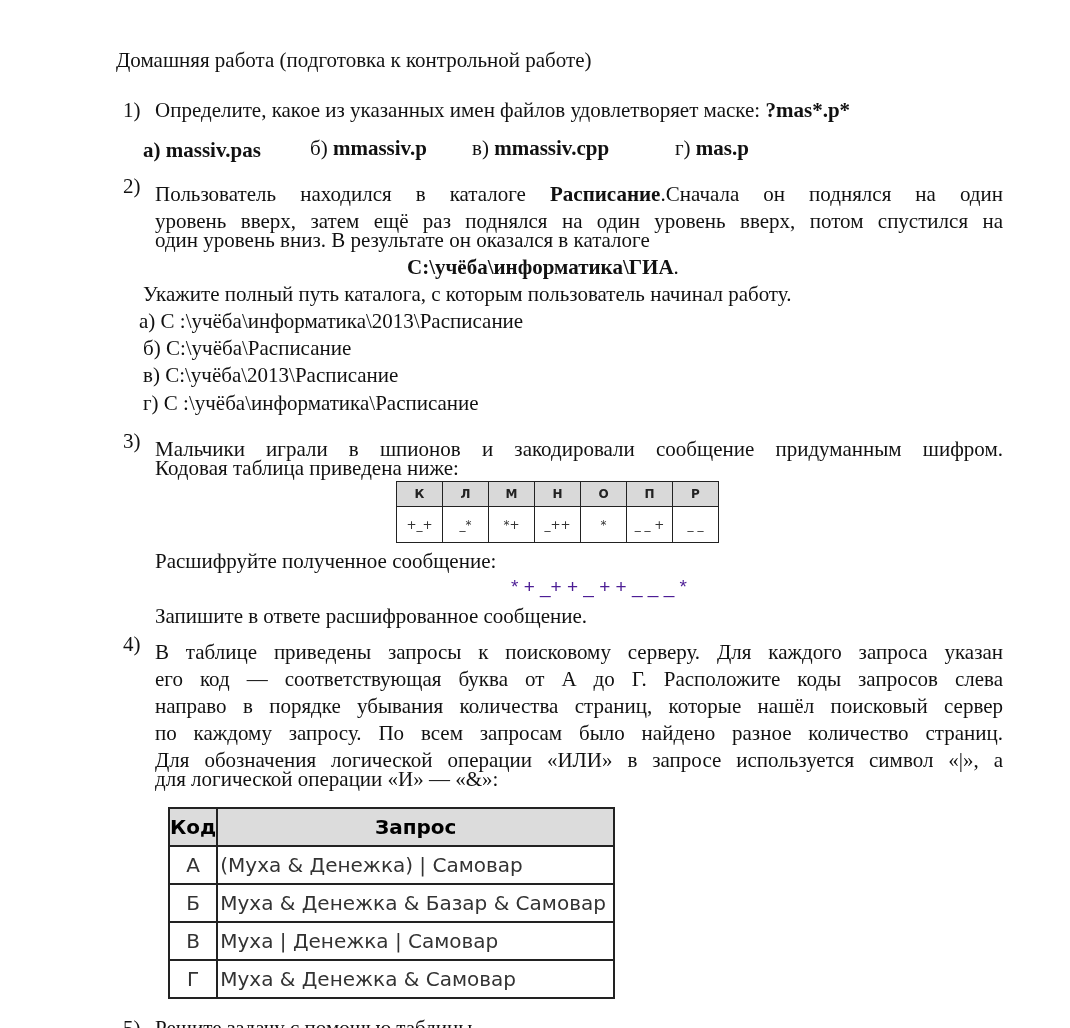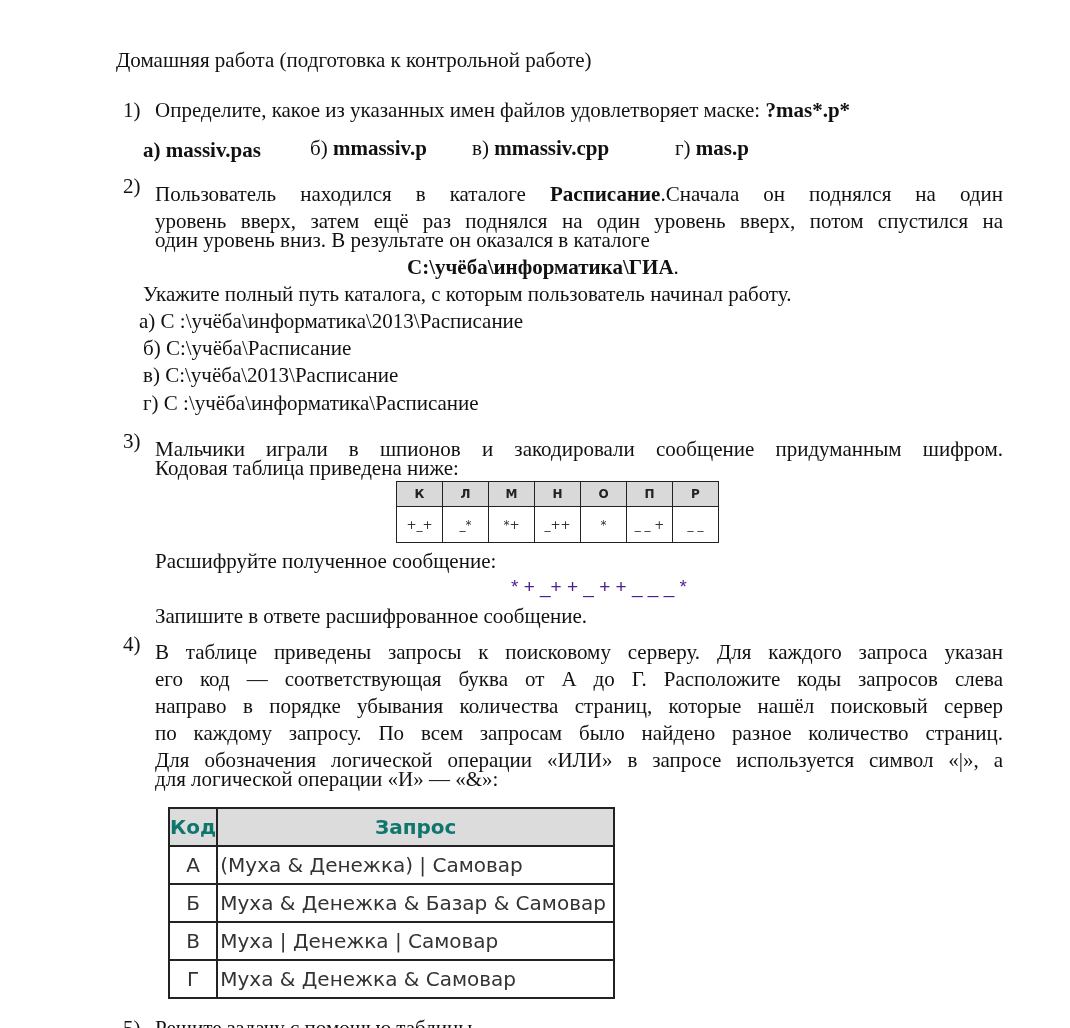--- a/index.html
+++ b/index.html
@@ -13,21 +13,21 @@
   .cipher { position: absolute; left: 396px; top: 481px; border-collapse: collapse;
             font-family: "DejaVu Sans", sans-serif; }
   .cipher td { border: 1px solid #222; width: 45px; text-align: center; padding: 0; color: #333; }
   .cipher tr.h td { background: #d9d9d9; height: 24px; font-size: 12px; font-weight: bold; color: #222; }
   .cipher tr.c td { height: 35px; font-size: 12px; }
 
   
   .query { position: absolute; left: 168px; top: 807px; border-collapse: collapse;
            font-family: "DejaVu Sans", sans-serif; font-size: 20px; color: #333; }
   .query td { border: 2px solid #222; height: 36px; padding: 0 2px; }
-  .query tr.h td { background: #dcdcdc; font-weight: bold; color: #0f766e; }
+  .query tr.h td { background: #dcdcdc; font-weight: bold; color: #000000; }
   .query td.code { width: 42px; text-align: center; padding: 0; }
   .query td.q { width: 391px; }
   .query tr.h td.q { text-align: center; }
 </style>
 </head>
 <body>
 
 <div class="abs" style="left:116px; top:48px;">Домашняя работа (подготовка к контрольной работе)</div>
 
 <div>

